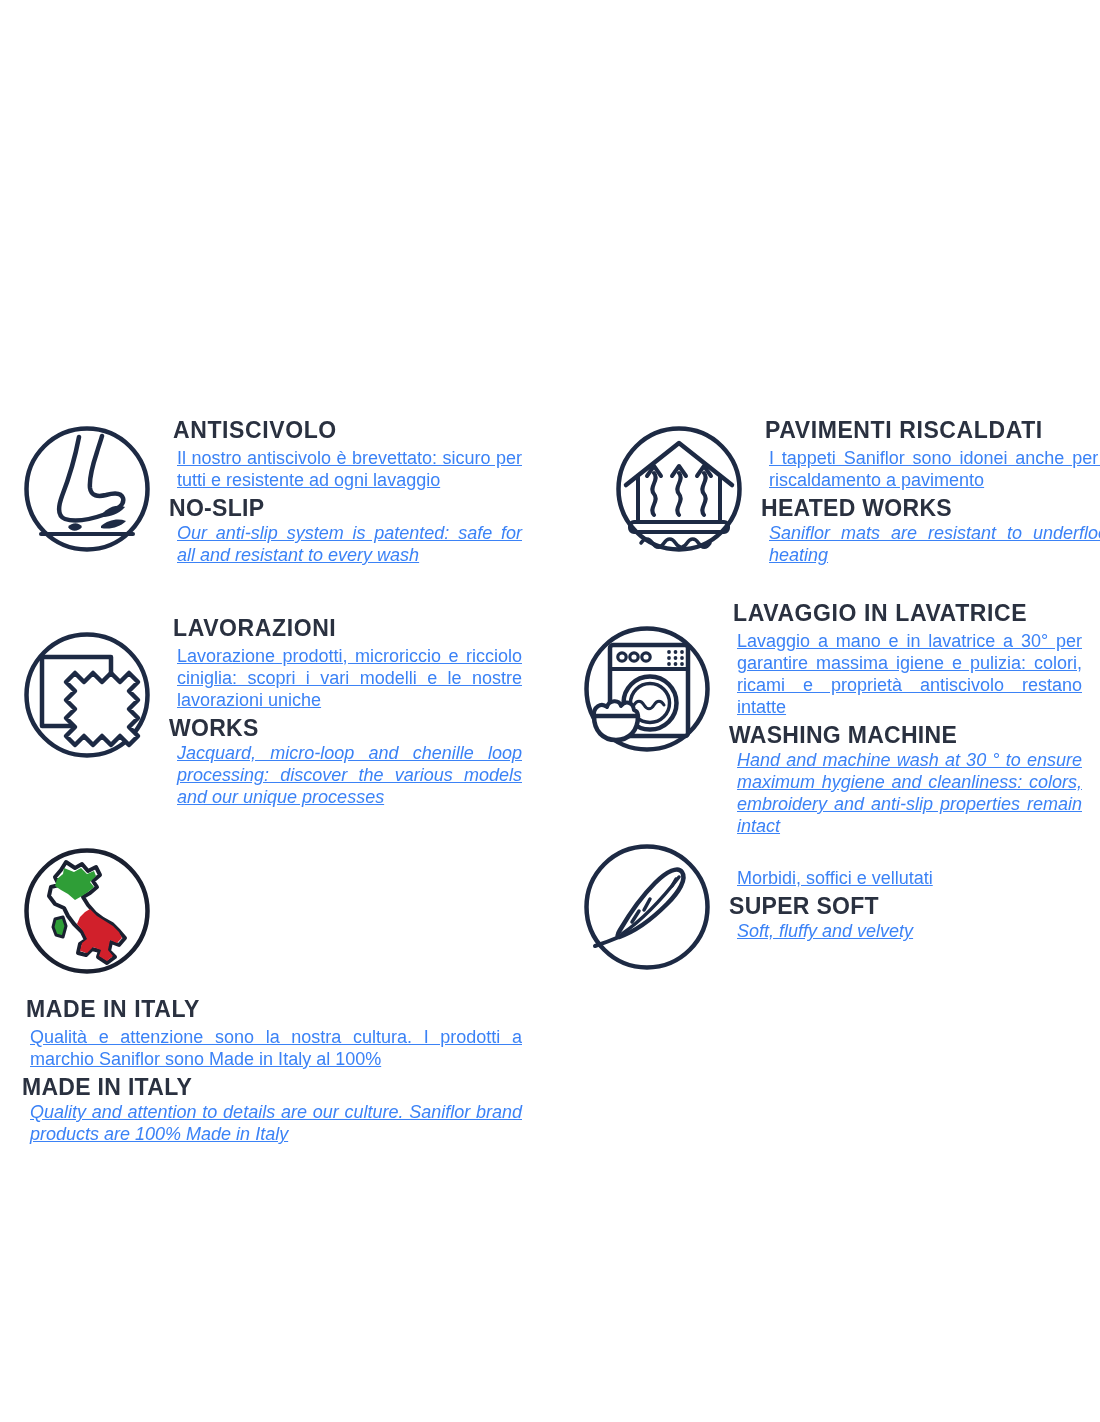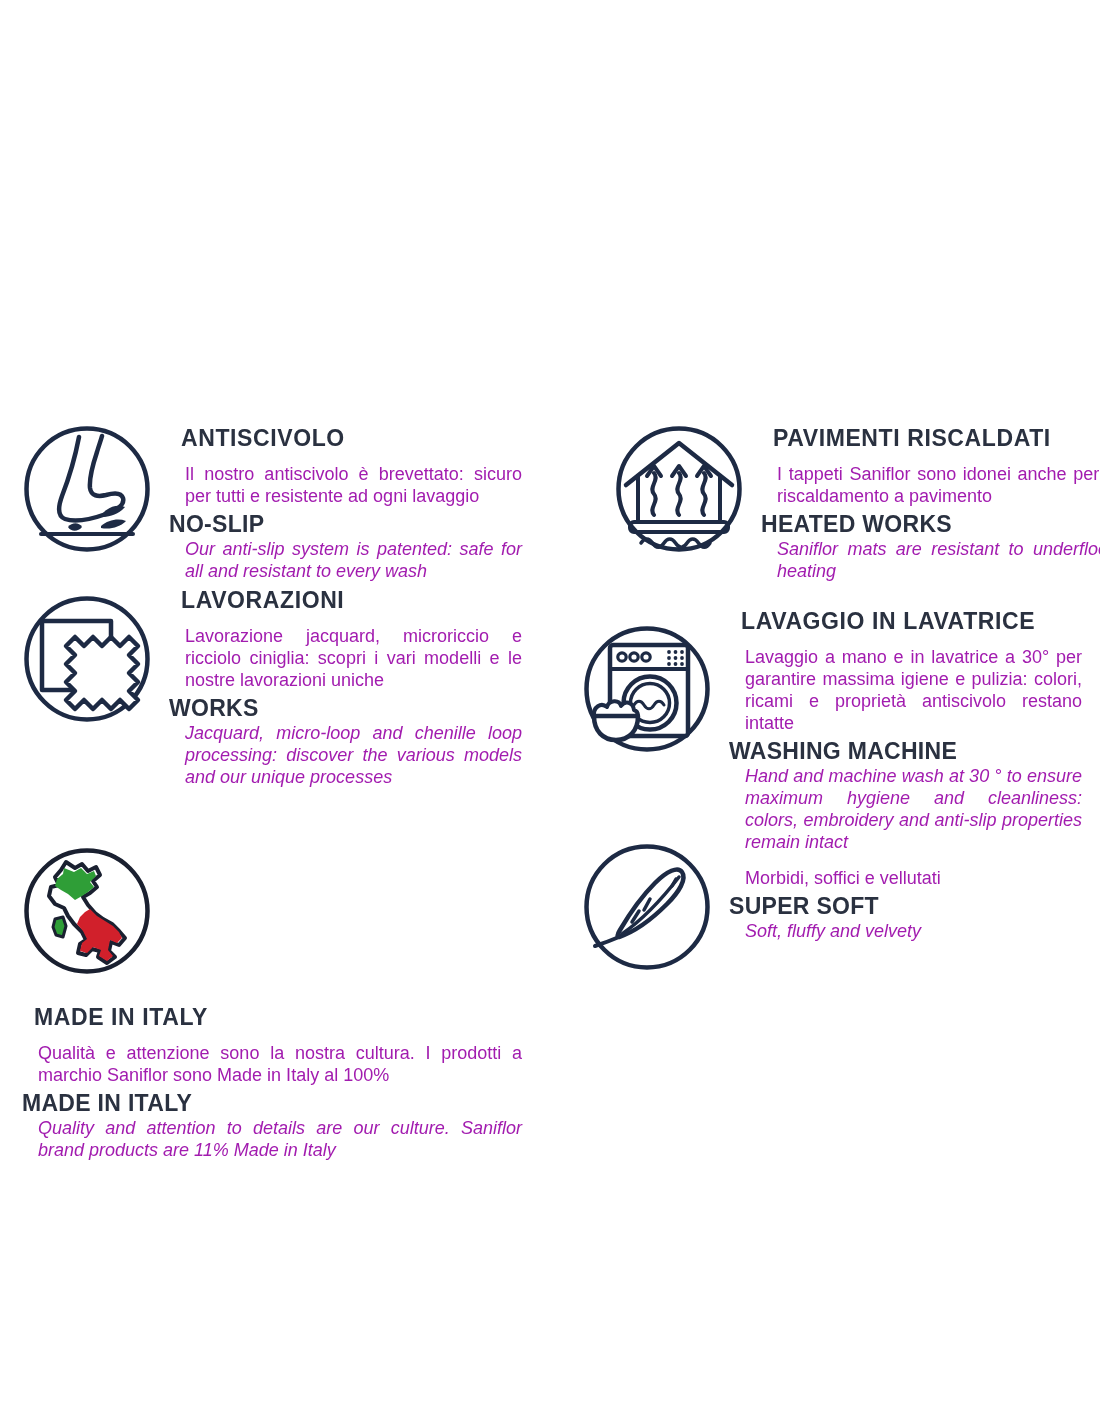--- a/index.html
+++ b/index.html
@@ -7,43 +7,44 @@
     width:1100px;height:1422px;background:#ffffff;position:relative;
     font-family:"Liberation Sans", sans-serif;
     -webkit-font-smoothing:antialiased;
   }
   .page{position:absolute;inset:0;background:#ffffff;}
   .feature{position:absolute;width:500px;display:flex;gap:17px;}
   .icon-circle{width:130px;height:130px;flex:0 0 130px;}
   .icon-circle svg{display:block;width:130px;height:130px;}
   .ftext{flex:1;min-width:0;}
   .title-it{
-    margin:12px;font-size:23px;font-weight:600;letter-spacing:.6px;
+    margin:4px;font-size:23px;font-weight:600;letter-spacing:.6px;
     color:#2a3140;line-height:1.12;white-space:nowrap;
   }
   .desc{
-    margin:2px 0 3px 16px;font-size:18px;line-height:1.22;color:#a21caf;
+    margin:2px 0 3px 8px;font-size:18px;line-height:1.22;color:#3b82f6;
     text-align:justify;
+    text-decoration:underline;
   }
   .title-en{
     margin:1px 0 0 0;font-size:23px;font-weight:600;
     letter-spacing:.3px;color:#2a3140;line-height:1.15;white-space:nowrap;
   }
   .desc.en{font-style:italic;margin-top:2px;}
   
   #f1 .icon-circle{margin-top:10px;}
   #f2 .icon-circle{margin-top:10px;}
   #f3 .icon-circle{margin-top:18px;}
   #f4 .icon-circle{margin-top:27px;}
   #f5 .icon-circle{margin-top:10px;}
   #f6 .icon-circle{margin-top:0px;}
   #f6 .ftext{margin-top:24px;}
   #f1{left:22px;top:414px;}
   #f2{left:614px;top:414px;}
-  #f3{left:22px;top:576px;}
+  #f3{left:22px;top:612px;}
   #f4{left:582px;top:597px;}
   #f5{left:22px;top:836px;flex-direction:column;}
   #f6{left:582px;top:842px;}
 </style>
 </head>
 <body>
 
 <div class="page">
 
   <section class="feature" id="f1">
@@ -97,21 +98,21 @@
         <circle cx="65" cy="65" r="60.5"></circle>
         <rect x="20" y="27" width="69" height="69"></rect>
         <path d="M44,52 L53,43 L62,52 L71,43 L80,52 L89,43 L98,52 L107,43 L116,52
                  L107,61 L116,70 L107,79 L116,88 L107,97 L116,106
                  L107,115 L98,106 L89,115 L80,106 L71,115 L62,106 L53,115 L44,106
                  L53,97 L44,88 L53,79 L44,70 L53,61 Z" fill="#ffffff"></path>
       </svg>
     </div>
     <div class="ftext">
       <h2 class="title-it">LAVORAZIONI</h2>
-      <p class="desc">Lavorazione jacquard, microriccio e ricciolo ciniglia: scopri i vari modelli e le nostre lavorazioni uniche</p>
+      <p class="desc">Lavorazione prodotti, microriccio e ricciolo ciniglia: scopri i vari modelli e le nostre lavorazioni uniche</p>
       <h3 class="title-en">WORKS</h3>
       <p class="desc en">Jacquard, micro-loop and chenille loop processing: discover the various models and our unique processes</p>
     </div>
   </section>
 
   <section class="feature" id="f4">
     <div class="icon-circle">
       <svg viewBox="0 0 130 130" fill="none" stroke="#1d2a44" stroke-width="4.5" stroke-linecap="round" stroke-linejoin="round">
         <circle cx="65" cy="65" r="60.5"></circle>
         <rect x="28" y="21" width="78" height="91" rx="3" fill="#ffffff"></rect>
@@ -152,21 +153,21 @@
         <path d="M44,16 L53,22 L60,18 L66,25 L74,21 L78,29 L71,35 L75,41 L68,47 L61,51 L66,59 L73,67 L81,73 L90,78 L97,85 L103,92 L97,99 L89,96 L87,105 L93,111 L85,117 L76,111 L78,105 L70,103 L64,109 L56,107 L58,98 L64,94 L60,86 L52,78 L46,70 L42,62 L33,58 L27,50 L29,41 L37,39 L33,31 L39,24 Z" fill="#ffffff" stroke-width="4"></path>
         <path d="M42,22 L52,26 L59,22 L65,28 L72,25 L74,30 L68,36 L72,41 L66,46 L60,50 L53,54 L46,48 L39,44 L33,40 L35,33 L41,28 Z" fill="#2f9e37" stroke="none"></path>
         <path d="M68,63 L75,70 L83,75 L91,80 L97,86 L100,92 L95,97 L88,94 L86,104 L91,110 L85,115 L77,110 L79,104 L71,101 L65,107 L58,105 L60,97 L65,93 L61,85 L55,78 L58,71 L63,66 Z" fill="#d1202b" stroke="none"></path>
         <path d="M33,73 L41,71 L44,80 L41,91 L34,89 L31,81 Z" fill="#2f9e37" stroke-width="3"></path>
       </svg>
     </div>
     <div class="ftext">
       <h2 class="title-it">MADE IN ITALY</h2>
       <p class="desc">Qualità e attenzione sono la nostra cultura. I prodotti a marchio Saniflor sono Made in Italy al 100%</p>
       <h3 class="title-en">MADE IN ITALY</h3>
-      <p class="desc en">Quality and attention to details are our culture. Saniflor brand products are 11% Made in Italy</p>
+      <p class="desc en">Quality and attention to details are our culture. Saniflor brand products are 100% Made in Italy</p>
     </div>
   </section>
 
   <section class="feature" id="f6">
     <div class="icon-circle">
       <svg viewBox="0 0 130 130" fill="none" stroke="#1d2a44" stroke-width="4.5" stroke-linecap="round" stroke-linejoin="round">
         <circle cx="65" cy="65" r="60.5"></circle>
         <path d="M13,104 C22,101 30,98 37,95" stroke-width="4"></path>
         <path d="M37,95 C52,90 69,78 85,62 C97,50 105,37 100,30 C96,24 85,29 73,41 C59,55 45,76 38,88 C35,93 35,95 37,95 Z" fill="#ffffff"></path>
         <path d="M40,92 C60,78 80,57 97,35" stroke-width="3.5"></path>

